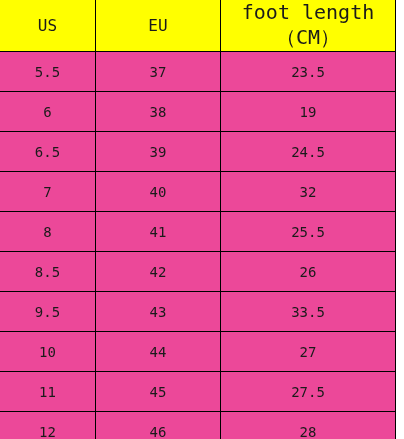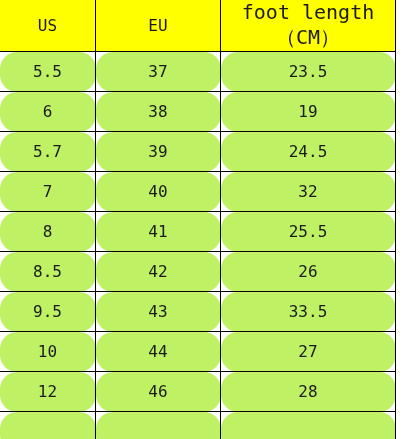--- a/index.html
+++ b/index.html
@@ -46,24 +46,23 @@
   table.size-table thead th {
     background: #ffff00;
     height: 37px;
     font-size: 16px;
     letter-spacing: 0px;
   }
   table.size-table thead th.head-len {
     font-size: 20px;
   }
   table.size-table tbody td {
-    background: #bef264;
+    background: #ec4899;
     height: 39px;
-    font-size: 16px;
-    border-radius: 17px;
+    font-size: 14px;
   }
 </style>
 </head>
 <body>
 
 <div id="size-table-wrap">
   <table class="size-table">
     <colgroup>
       <col class="col-us">
       <col class="col-eu">
@@ -81,21 +80,21 @@
           <td>5.5</td>
           <td>37</td>
           <td>23.5</td>
         </tr>
         <tr>
           <td>6</td>
           <td>38</td>
           <td>19</td>
         </tr>
         <tr>
-          <td>5.7</td>
+          <td>6.5</td>
           <td>39</td>
           <td>24.5</td>
         </tr>
         <tr>
           <td>7</td>
           <td>40</td>
           <td>32</td>
         </tr>
         <tr>
           <td>8</td>
@@ -111,20 +110,25 @@
           <td>9.5</td>
           <td>43</td>
           <td>33.5</td>
         </tr>
         <tr>
           <td>10</td>
           <td>44</td>
           <td>27</td>
         </tr>
         <tr>
+          <td>11</td>
+          <td>45</td>
+          <td>27.5</td>
+        </tr>
+        <tr>
           <td>12</td>
           <td>46</td>
           <td>28</td>
         </tr>
         <tr>
           <td></td>
           <td></td>
           <td></td>
         </tr>
       </tbody>

